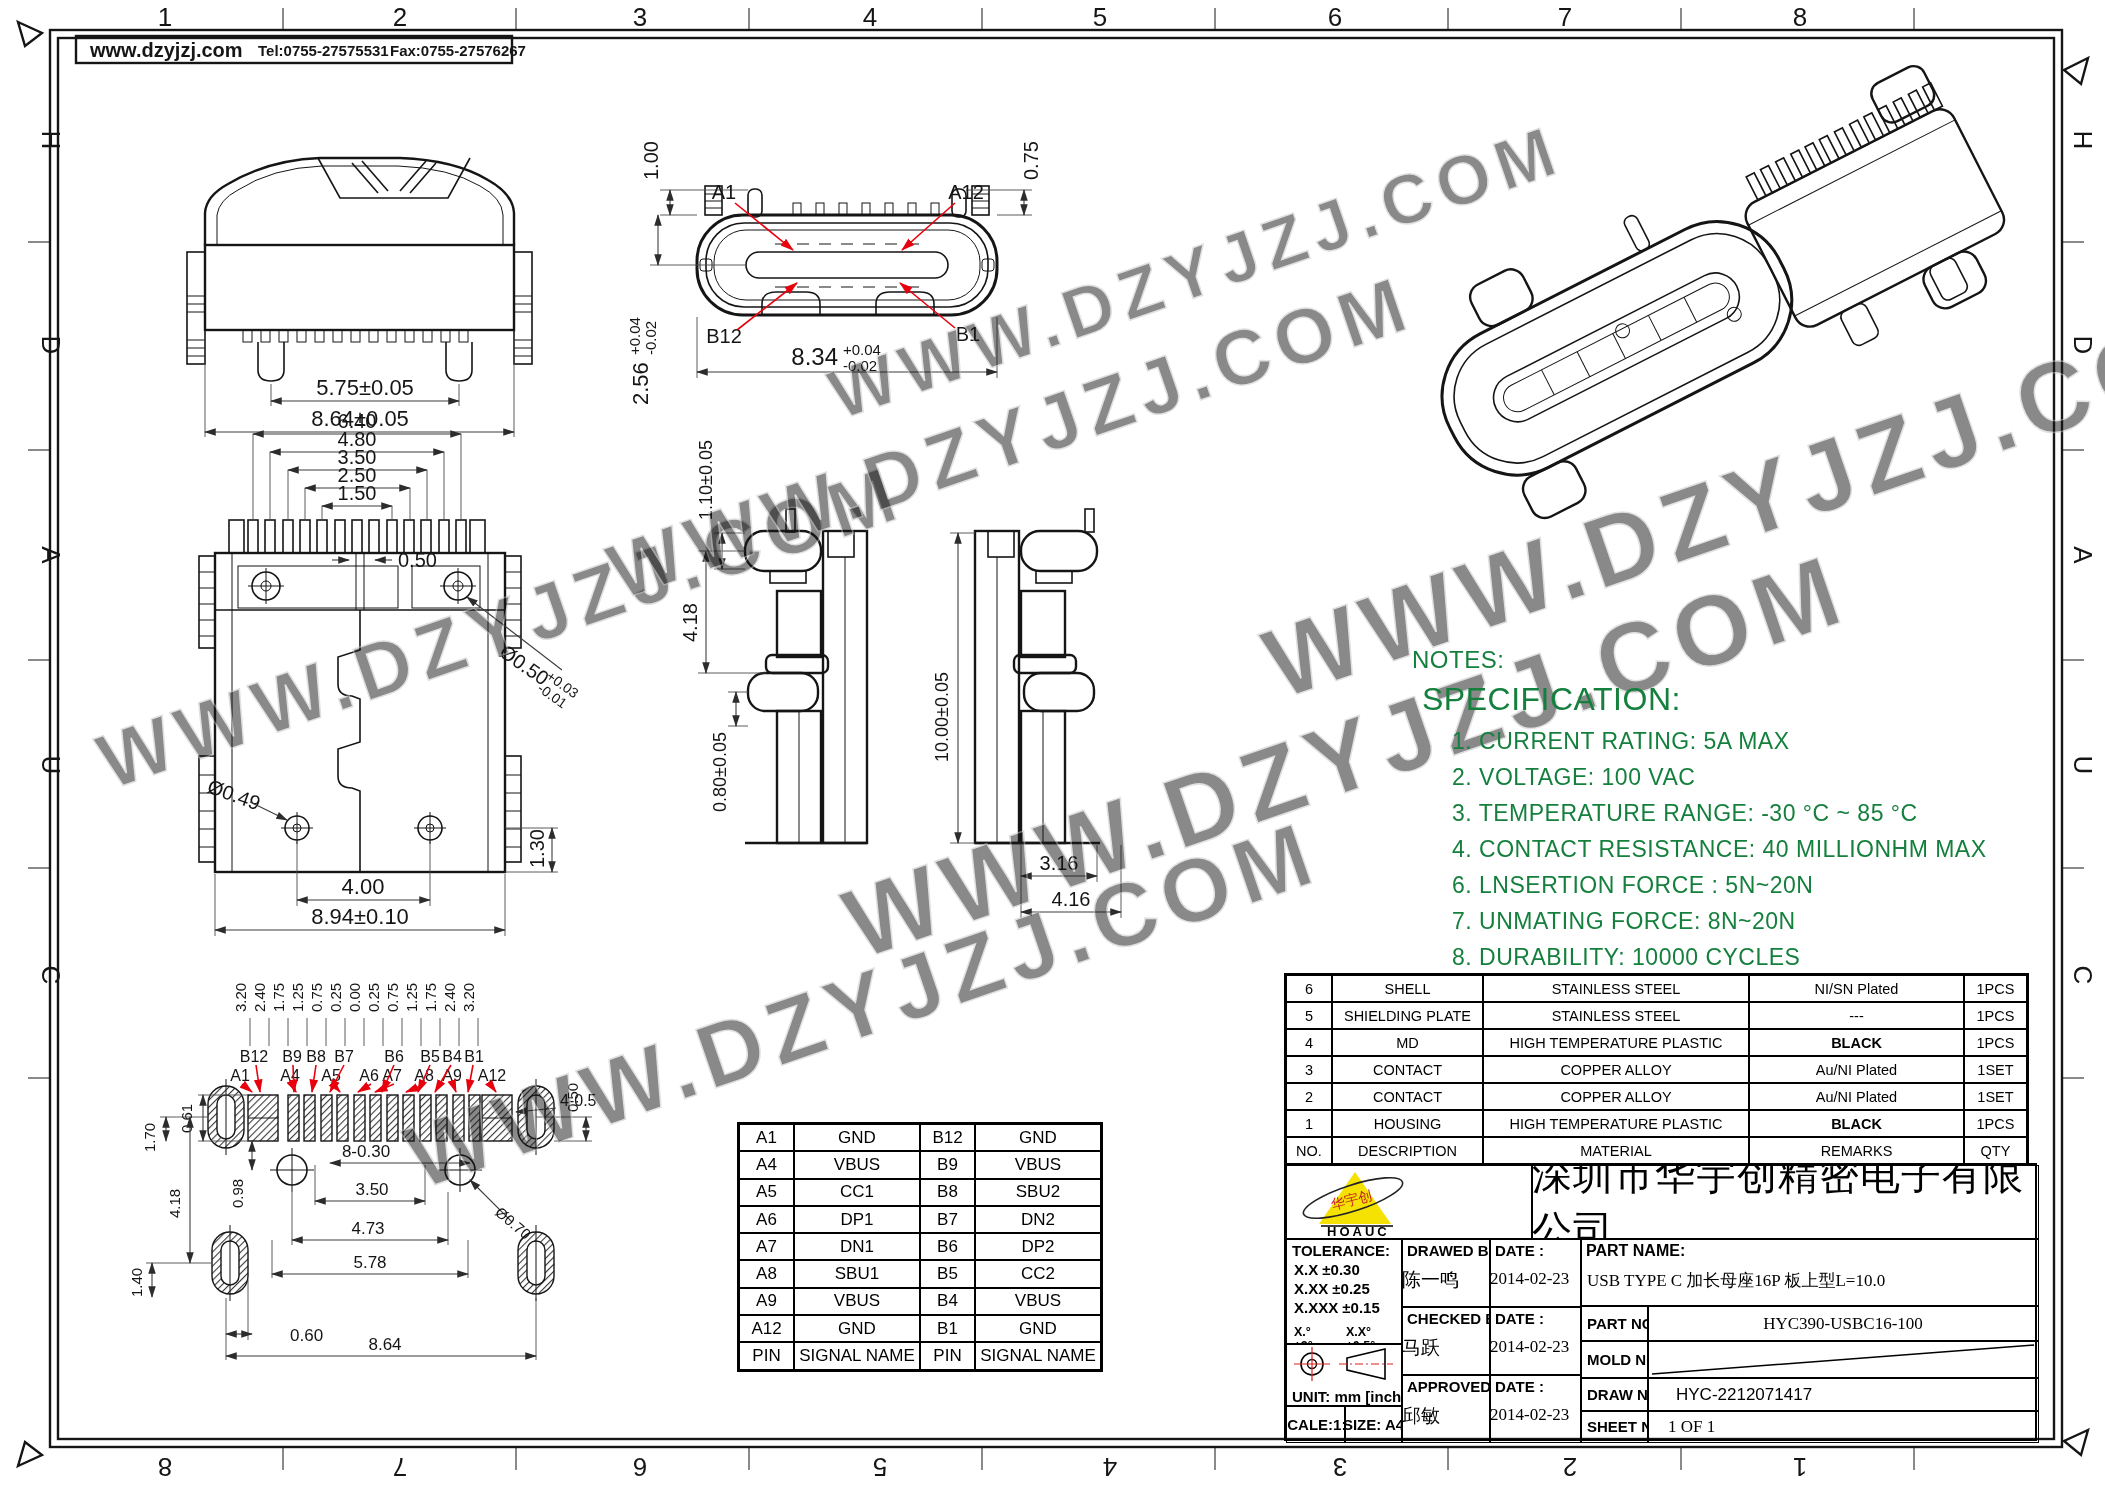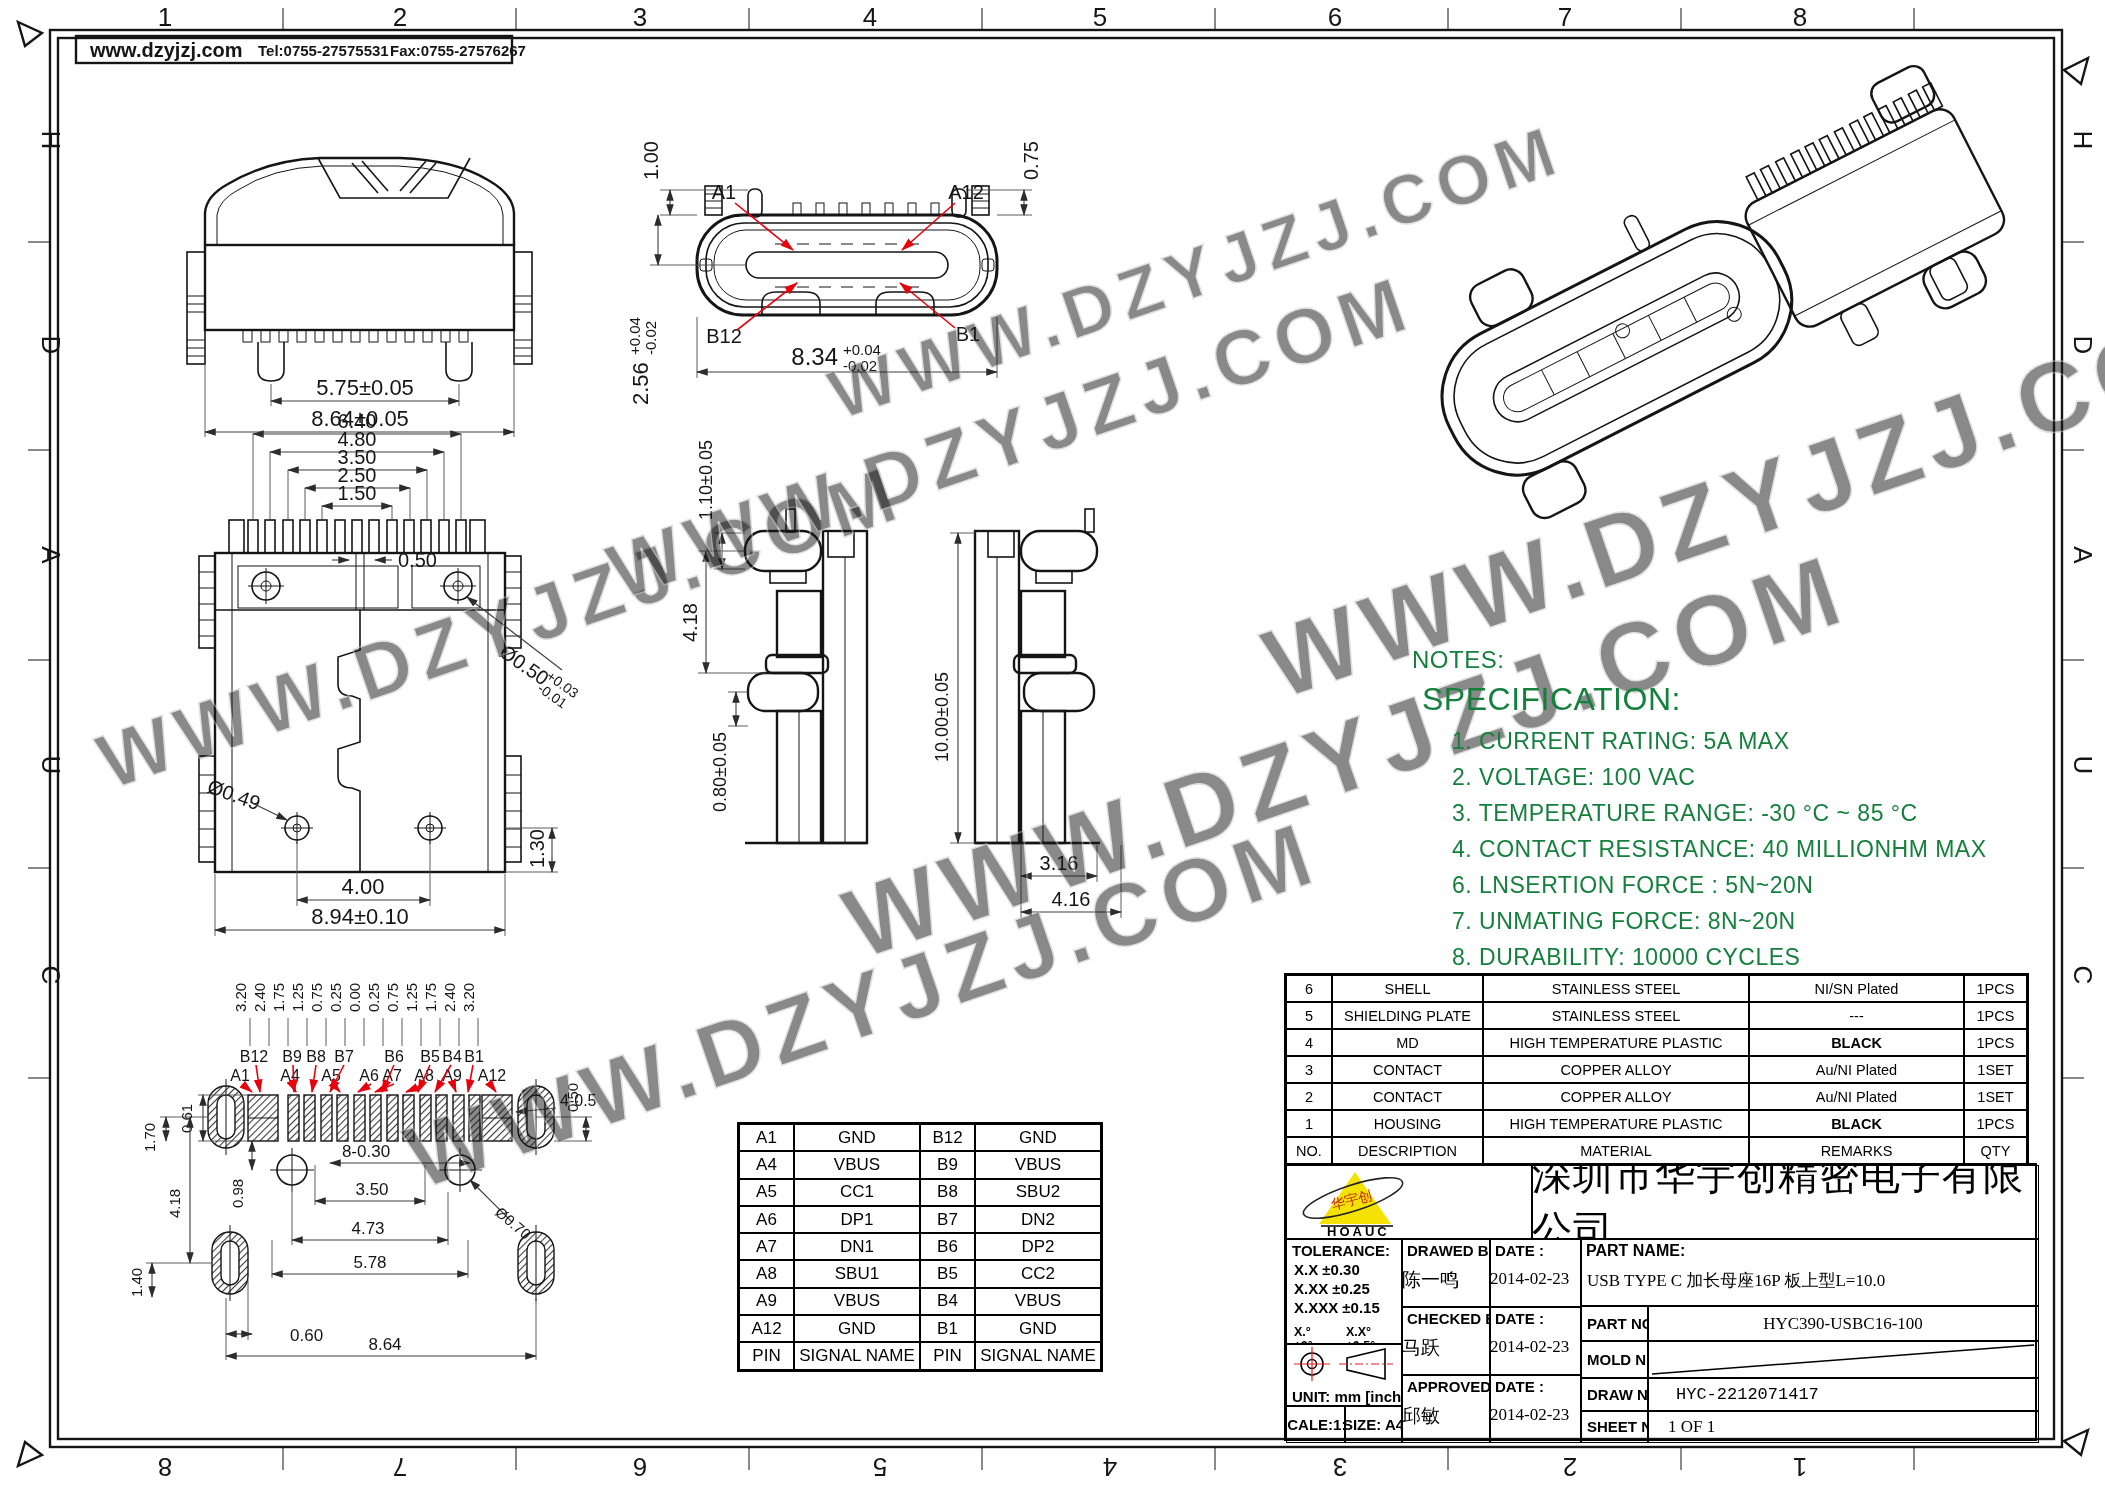--- a/index.html
+++ b/index.html
@@ -829,18 +829,18 @@
   </div>
   <div class="cell ctr" style="left:294px;top:140px;width:69px;height:37px;justify-content:flex-start;padding-left:6px">PART  NO.</div>
   <div class="cell ctr" style="left:361px;top:140px;width:392px;height:37px;font-weight:normal;font-family:'Liberation Serif',serif;font-size:17px">HYC390-USBC16-100</div>
   <div class="cell ctr" style="left:294px;top:175px;width:69px;height:39px;justify-content:flex-start;padding-left:6px">MOLD  NO.</div>
   <div class="cell" style="left:361px;top:175px;width:392px;height:39px">
     <svg width="390" height="36" viewBox="0 0 390 36">
           <line x1="4" y1="33" x2="386" y2="4" stroke="#000" stroke-width="1.4"></line>
         </svg>
   </div>
   <div class="cell ctr" style="left:294px;top:212px;width:69px;height:35px;justify-content:flex-start;padding-left:6px">DRAW  NO:</div>
-  <div class="cell ctr" style="left:361px;top:212px;width:392px;height:35px;font-weight:normal;font-family:Liberation Mono, monospace;font-size:17px;justify-content:flex-start;padding-left:28px">HYC-2212071417</div>
+  <div class="cell ctr" style="left:361px;top:212px;width:392px;height:35px;font-weight:normal;font-family:Liberation Sans, sans-serif;font-size:17px;justify-content:flex-start;padding-left:28px">HYC-2212071417</div>
   <div class="cell ctr" style="left:294px;top:245px;width:69px;height:33px;justify-content:flex-start;padding-left:6px">SHEET  NO.</div>
   <div class="cell ctr" style="left:361px;top:245px;width:392px;height:33px;font-weight:normal;font-family:'Liberation Serif',serif;font-size:17px;justify-content:flex-start;padding-left:20px">1 OF 1</div>
 </div>
 
 </div>
 
 </body></html>

